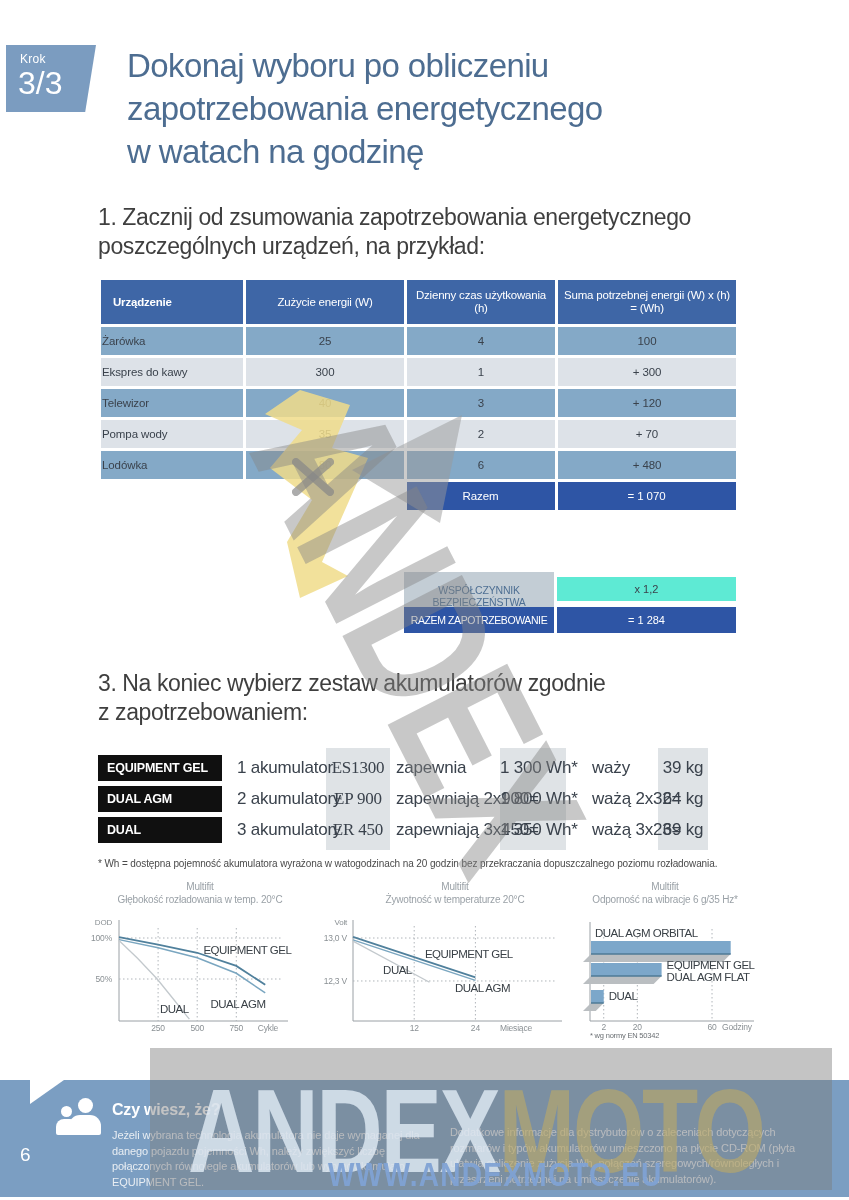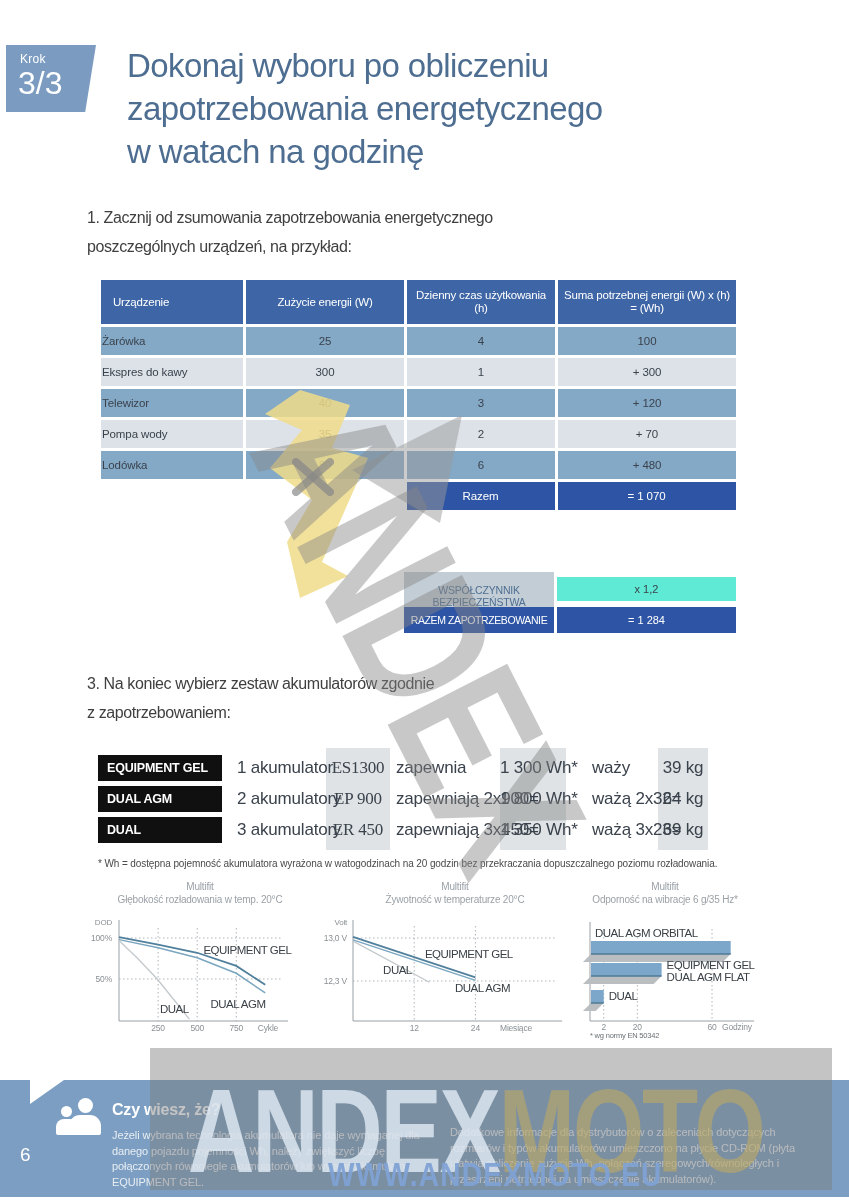--- a/index.html
+++ b/index.html
@@ -8,29 +8,29 @@
 
   
   .step-badge{position:absolute;left:6px;top:45px;width:90px;height:67px;background:#7b9cc0;
     clip-path:polygon(0 0,100% 0,88% 100%,0 100%);z-index:1;}
   .step-badge-label{position:absolute;left:14px;top:7px;color:#fff;font-size:12px;letter-spacing:.3px;}
   .step-badge-value{position:absolute;left:12px;top:20px;color:#fff;font-size:32px;font-weight:400;}
 
   .title{position:absolute;left:127px;top:44px;margin:0;font-size:33px;line-height:43px;font-weight:400;
     color:#4d6d91;letter-spacing:-.6px;z-index:1;}
 
-  .step-text{position:absolute;left:87px;color:#3f3f3f;font-size:16px;line-height:29px;letter-spacing:-.4px;z-index:1;}
+  .step-text{position:absolute;left:98px;color:#3f3f3f;font-size:23px;line-height:29px;letter-spacing:-.4px;z-index:1;}
   .step1{top:203px;} .step2{top:501px;} .step3{top:669px;}
 
   
   .consumption-table{position:absolute;left:98px;top:277px;border-collapse:separate;border-spacing:3px;
     table-layout:fixed;width:641px;z-index:1;}
   .consumption-table th{background:#3e66a6;color:#fff;font-weight:400;font-size:11.5px;height:44px;
     text-align:center;letter-spacing:-.2px;line-height:13px;padding:0 4px;}
-  .consumption-table th:first-child{text-align:left;padding-left:12px;}
+  .consumption-table th:first-child{text-align:left;padding-left:12px;font-weight:bold;}
   .consumption-table td{font-size:11.5px;color:#3a424c;height:26px;text-align:center;letter-spacing:-.1px;}
   .consumption-table td:first-child{text-align:left;}
   .consumption-table tr.odd td{background:#84a9c7;}
   .consumption-table tr.even td{background:#dde2e8;}
   .consumption-table tr.total td{background:none;}
   .consumption-table tr.total td.filled{background:#2e55a5;color:#fff;text-align:center;padding-left:0;}
 
   
   .safety-table{position:absolute;left:404px;top:572px;width:332px;z-index:1;font-size:11px;}
   .safety-cell{position:absolute;display:flex;align-items:center;justify-content:center;text-align:center;}

